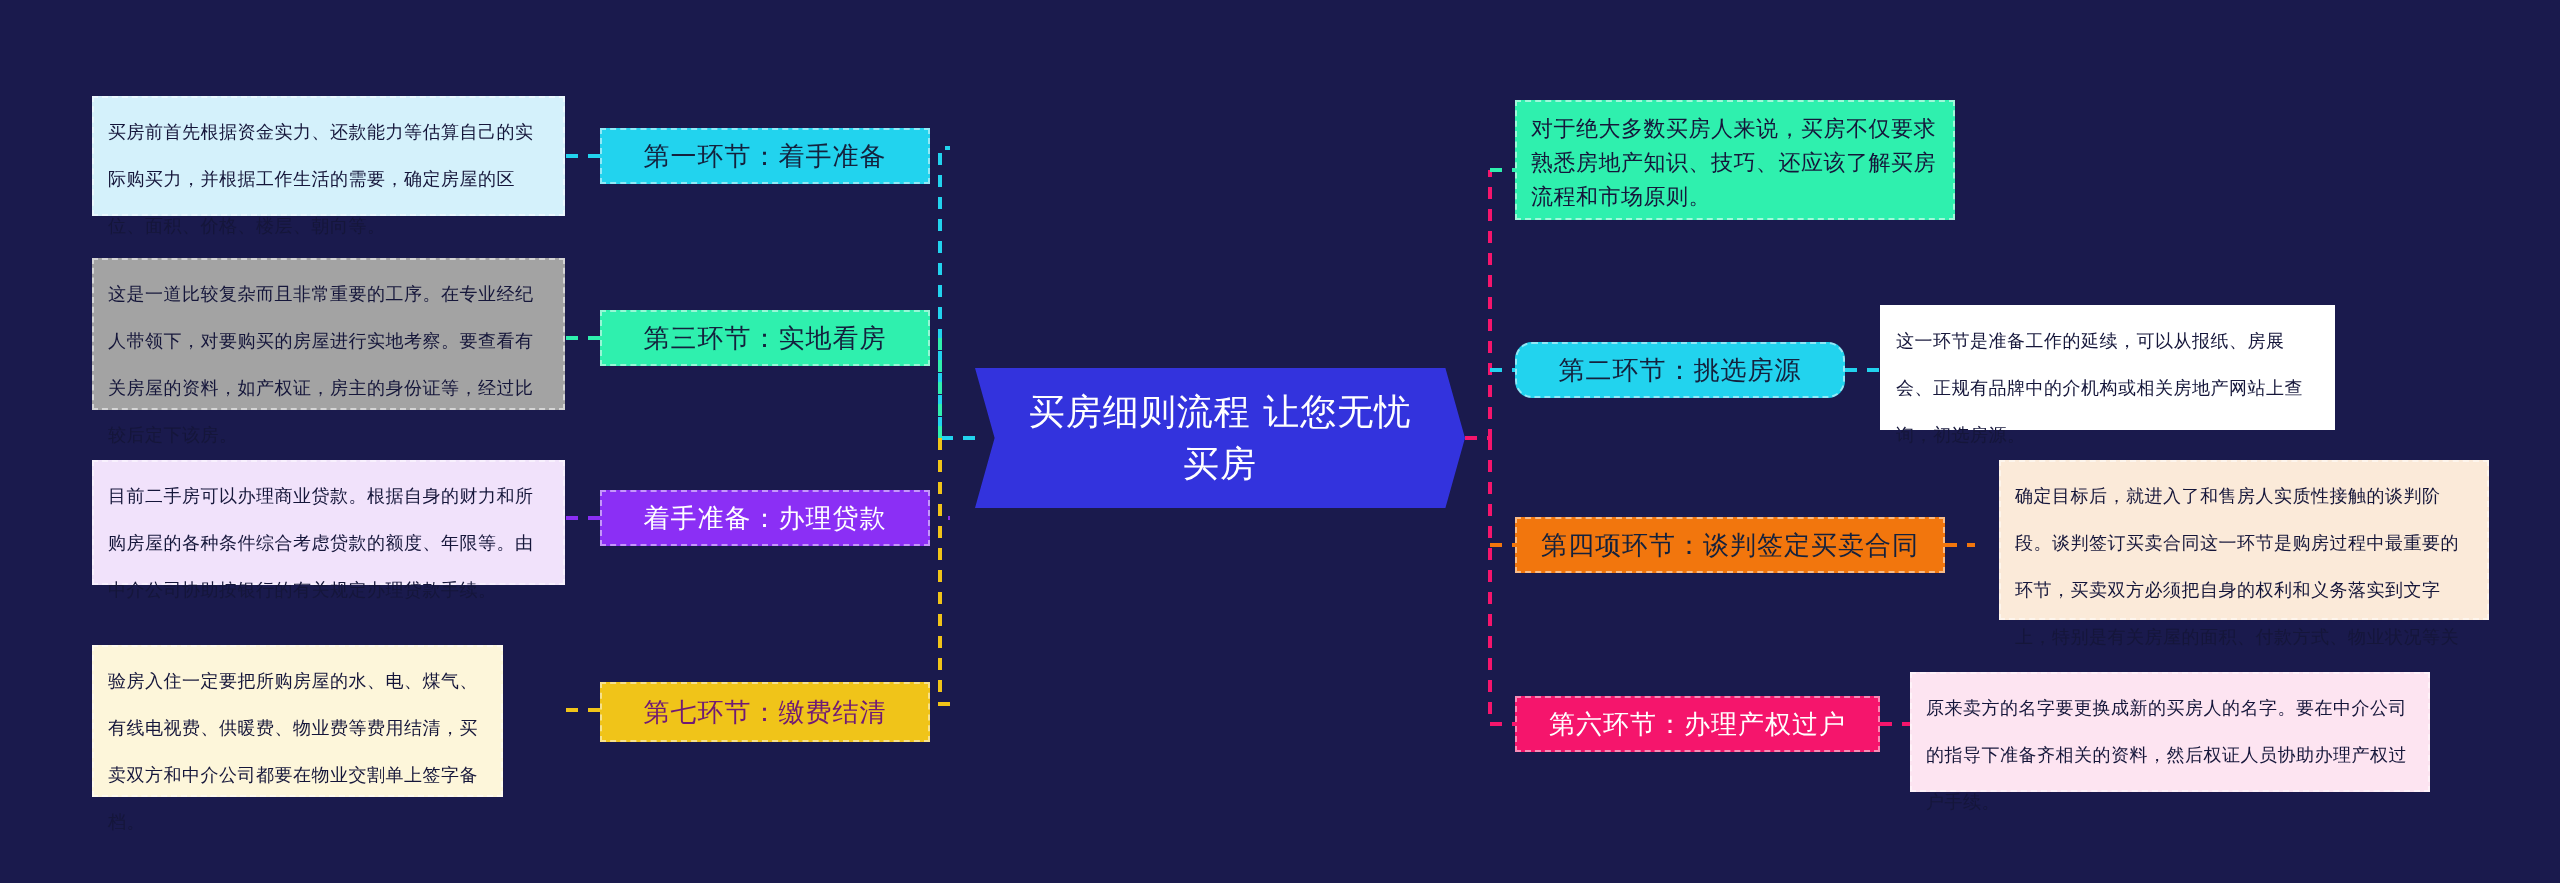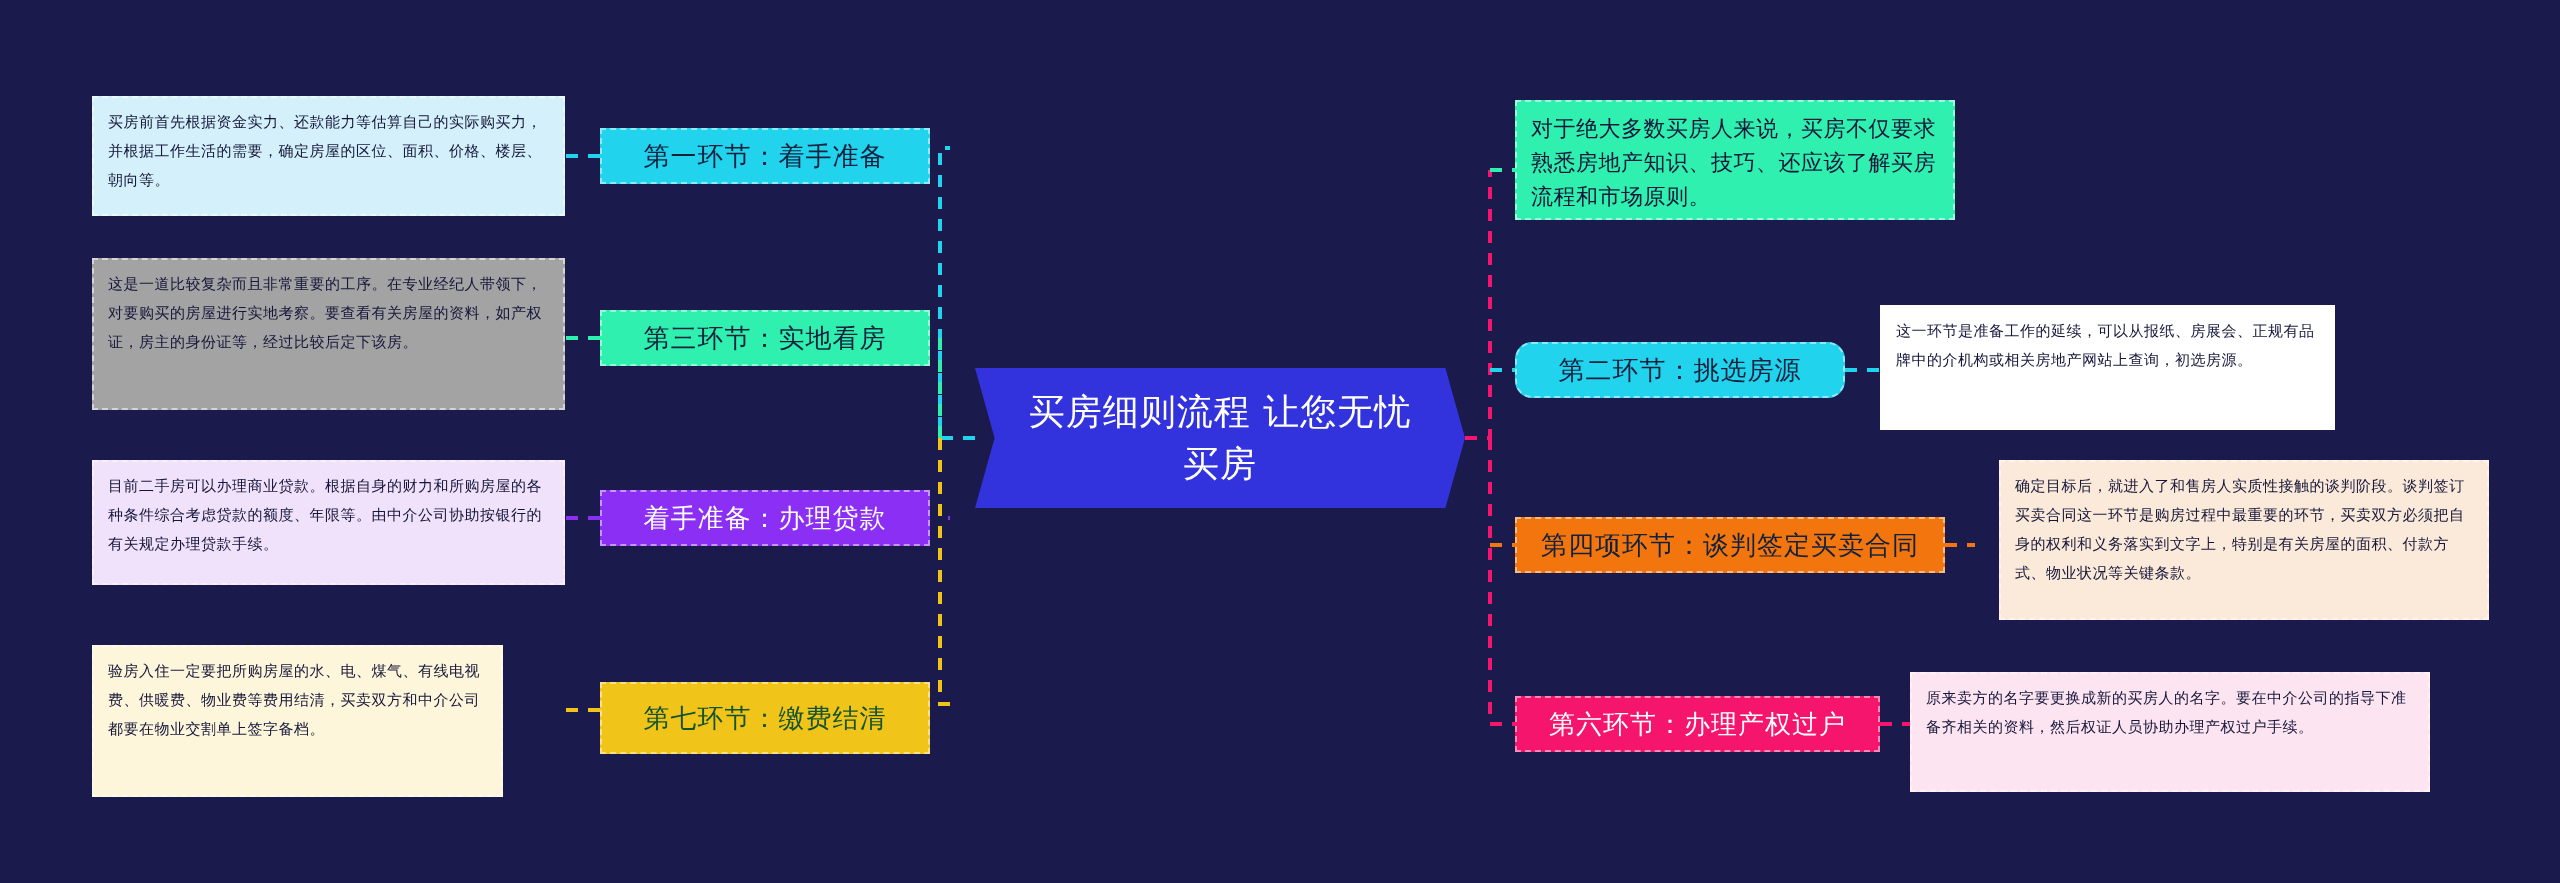--- a/index.html
+++ b/index.html
@@ -10,22 +10,22 @@
     overflow:hidden;
     position:relative;
   }
   #canvas{position:absolute;left:0;top:0;width:2560px;height:883px;}
   svg.links{position:absolute;left:0;top:0;width:2560px;height:883px;pointer-events:none;}
 
   .desc{
     position:absolute;
     border:2px dashed rgba(255,255,255,0.55);
     box-sizing:border-box;
-    font-size:15px;
-    line-height:29px;
+    font-size:18px;
+    line-height:47px;
     color:#15163a;
     padding:10px 14px;
     letter-spacing:0.5px;
     white-space:pre-wrap;
   }
   .node{
     position:absolute;
     box-sizing:border-box;
     border:2px dashed rgba(255,255,255,0.5);
     font-size:26px;
@@ -95,21 +95,21 @@
   <div class="desc" style="left:92px;top:460px;width:473px;height:125px;background:#f1e2fb;">目前二手房可以办理商业贷款。根据自身的财力和所购房屋的各种条件综合考虑贷款的额度、年限等。由中介公司协助按银行的有关规定办理贷款手续。</div>
 
   <div class="desc" style="left:92px;top:645px;width:411px;height:152px;background:#fdf6da;">验房入住一定要把所购房屋的水、电、煤气、有线电视费、供暖费、物业费等费用结清，买卖双方和中介公司都要在物业交割单上签字备档。</div>
 
   <div class="node" style="left:600px;top:128px;width:330px;height:56px;background:#22d3ee;color:#14213d;">第一环节：着手准备</div>
 
   <div class="node" style="left:600px;top:310px;width:330px;height:56px;background:#2ff0ae;color:#14213d;">第三环节：实地看房</div>
 
   <div class="node" style="left:600px;top:490px;width:330px;height:56px;background:#8b2ff5;color:#ffffff;">着手准备：办理贷款</div>
 
-  <div class="node" style="left:600px;top:682px;width:330px;height:72px;background:#f0c419;color:#14532d;">第七环节：缴费结清</div>
+  <div class="node" style="left:600px;top:682px;width:330px;height:60px;background:#f0c419;color:#701a75;">第七环节：缴费结清</div>
 
   <div class="center">买房细则流程 让您无忧买房</div>
 
   <div class="node" style="left:1515px;top:342px;width:330px;height:56px;background:#22d3ee;color:#14213d;border-radius:17px;">第二环节：挑选房源</div>
 
   <div class="node" style="left:1515px;top:517px;width:430px;height:56px;background:#f2760d;color:#14213d;">第四项环节：谈判签定买卖合同</div>
 
   <div class="node" style="left:1515px;top:696px;width:365px;height:56px;background:#f5156c;color:#ffffff;">第六环节：办理产权过户</div>
 
   <div class="desc" style="left:1515px;top:100px;width:440px;height:120px;background:#2ff0ae;font-size:22px;line-height:34px;">对于绝大多数买房人来说，买房不仅要求熟悉房地产知识、技巧、还应该了解买房流程和市场原则。</div>

